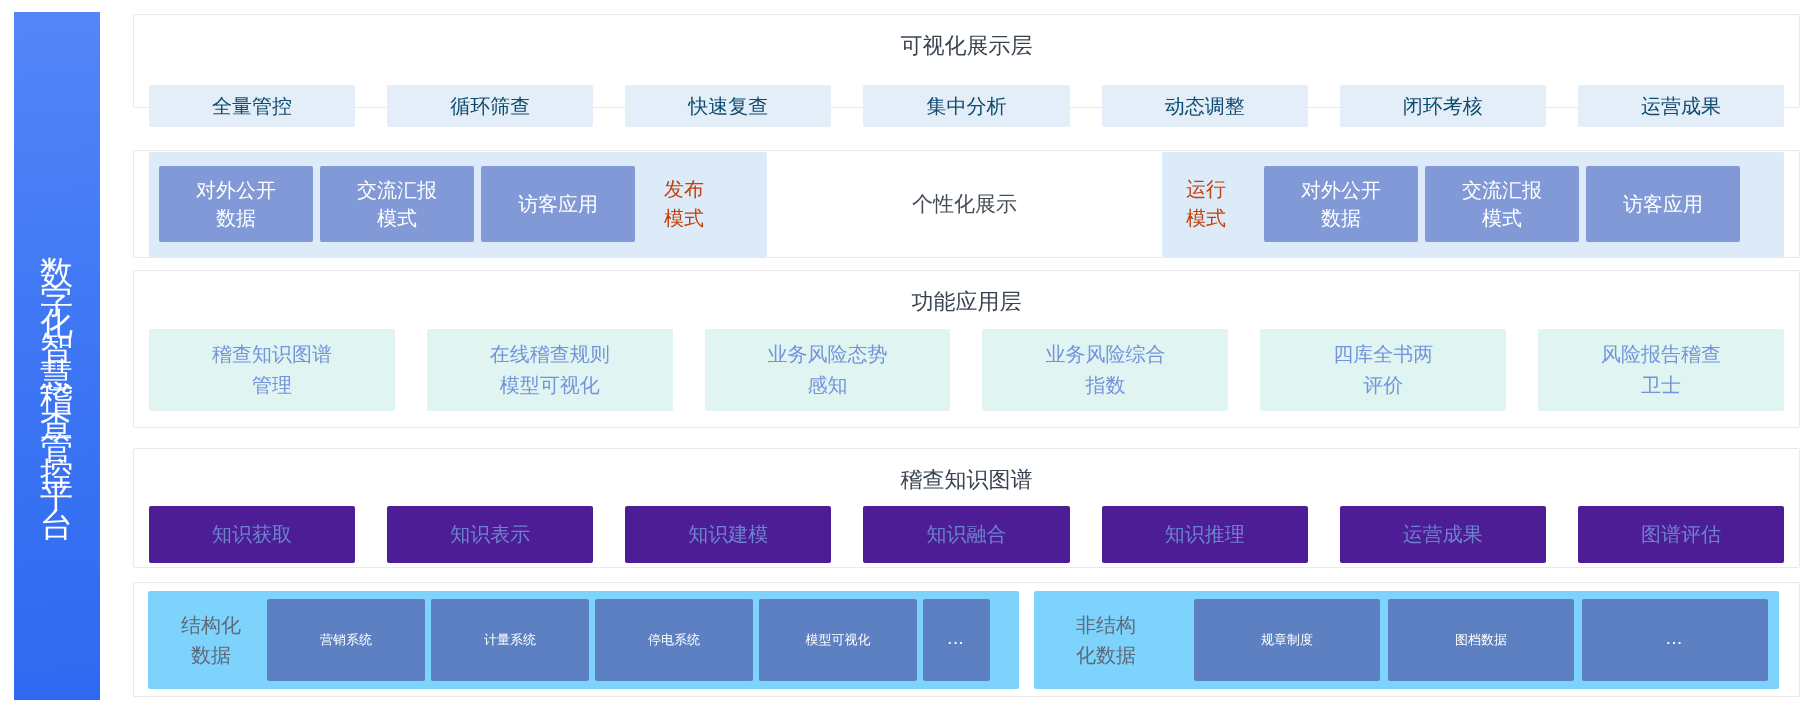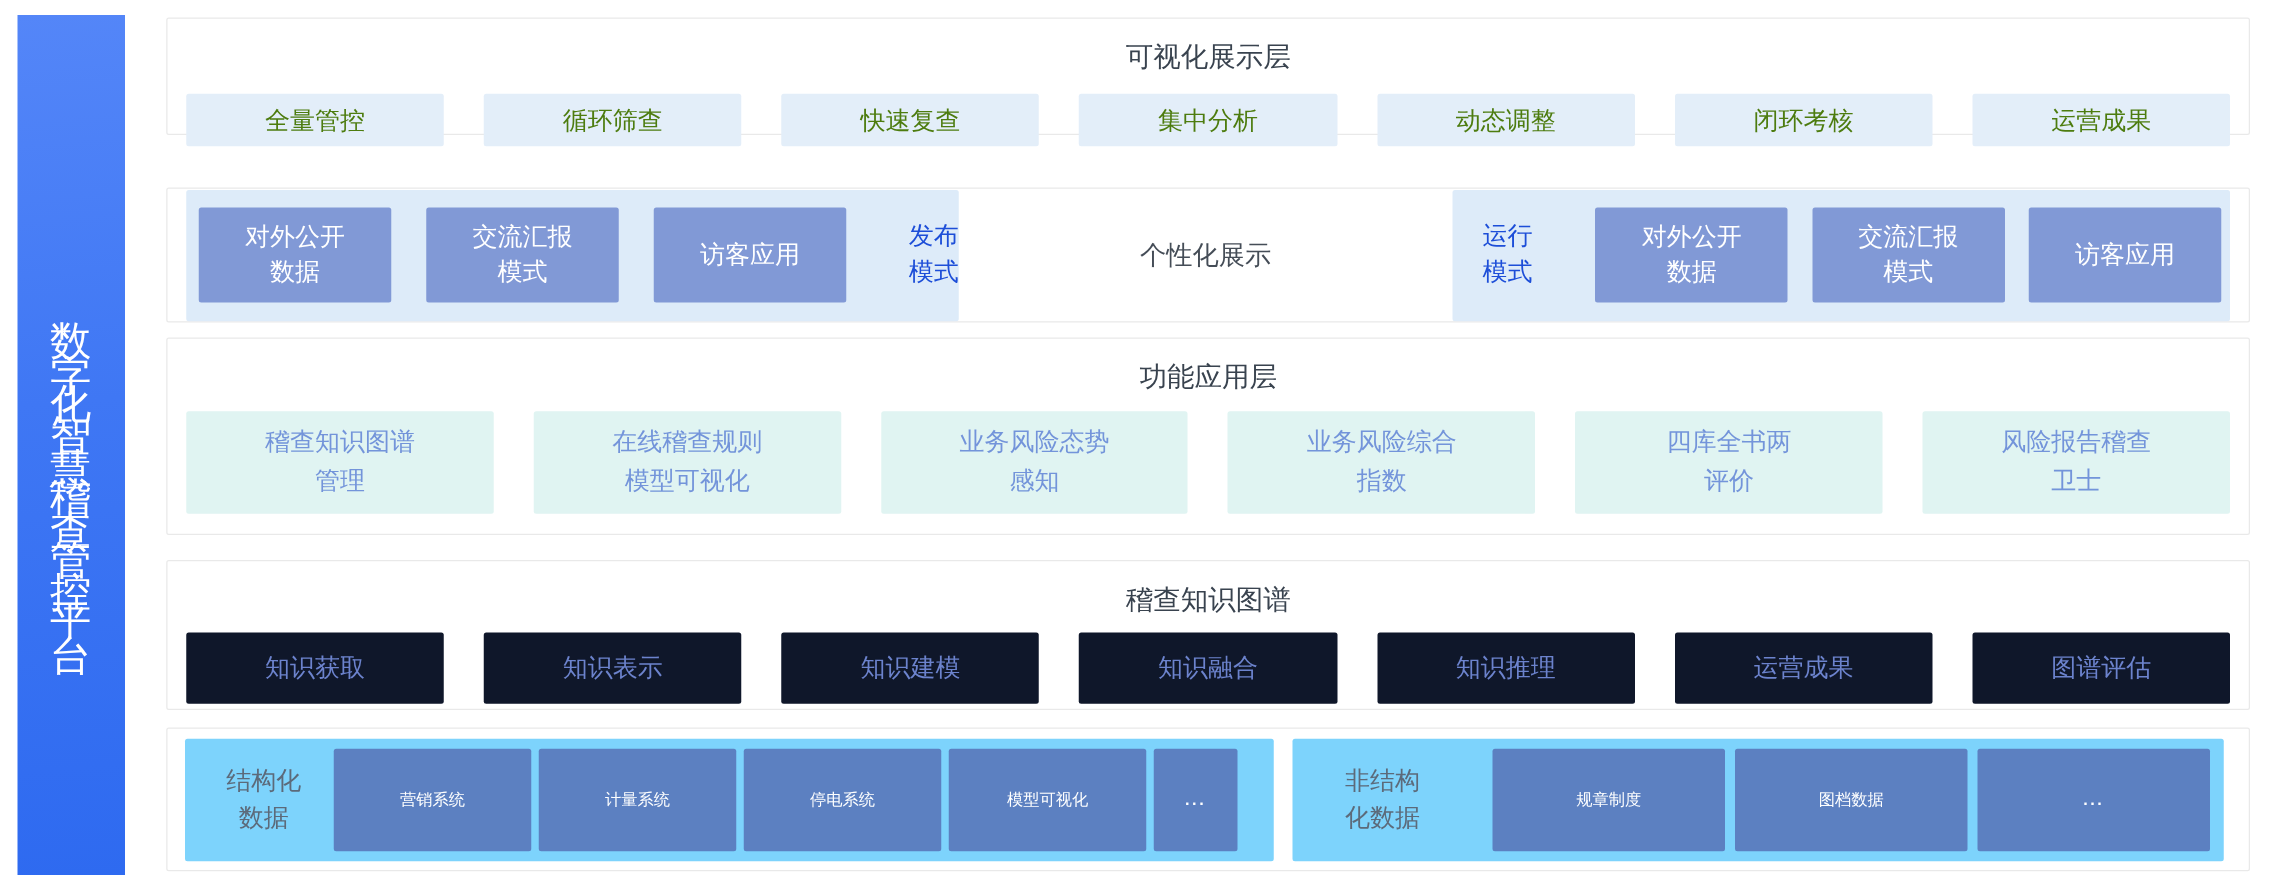--- a/index.html
+++ b/index.html
@@ -24,38 +24,38 @@
   #row5{top:582px;height:115px;}
 
   .card-header{text-align:center;font-size:22px;color:#39434f;font-weight:500;
     padding-top:16px;}
 
   .grid7{display:flex;gap:32px;padding:0 15px;box-sizing:border-box;}
   .grid7 .cell{flex:1;display:flex;align-items:center;justify-content:center;
     border-radius:2px;font-size:20px;text-align:center;white-space:pre-line;}
 
   #row1 .grid7{margin-top:14px;}
-  #row1 .cell{height:42px;background:#e3eef9;color:#4d7c0f;}
+  #row1 .cell{height:42px;background:#e3eef9;color:#0c4a6e;margin-top:10px;}
 
   #row3 .grid7{margin-top:12px;}
   #row3 .cell{height:82px;background:#e0f4f2;color:#7394da;line-height:1.55;}
 
   #row4 .grid7{margin-top:11px;}
-  #row4 .cell{height:57px;background:#0f172a;color:#6c83cd;}
+  #row4 .cell{height:57px;background:#4c1d95;color:#6c83cd;}
 
   
   .modes{display:flex;align-items:center;height:100%;padding:0 15px;box-sizing:border-box;}
   .mode-group{background:#ddebf9;border-radius:2px;height:105px;flex:0 0 auto;
-    display:flex;align-items:center;box-sizing:border-box;justify-content:space-between;}
+    display:flex;align-items:center;box-sizing:border-box;}
   .mode-group.left{width:618px;padding-left:10px;}
   .mode-group.right{width:622px;padding-left:24px;}
   .dark-box{width:154px;height:76px;background:#8199d6;color:#fff;font-size:20px;
     display:flex;align-items:center;justify-content:center;text-align:center;
     white-space:pre-line;line-height:1.4;border-radius:2px;margin-right:7px;flex:0 0 auto;}
-  .mode-label{font-size:20px;color:#1d4ed8;white-space:pre-line;text-align:center;
+  .mode-label{font-size:20px;color:#c2410c;white-space:pre-line;text-align:center;
     line-height:1.45;flex:0 0 auto;}
   .mode-group.left .mode-label{margin-left:22px;}
   .mode-group.right .mode-label{margin-right:38px;}
   .center-label{flex:1;text-align:center;font-size:21px;color:#454d57;}
 
   
   .data-row{display:flex;height:100%;align-items:center;padding:0 14px;box-sizing:border-box;}
   .data-group{background:#7dd3fc;border-radius:2px;height:98px;
     display:flex;align-items:center;box-sizing:border-box;flex:0 0 auto;}
   .data-group.structured{width:871px;padding-left:17px;margin-right:15px;}

